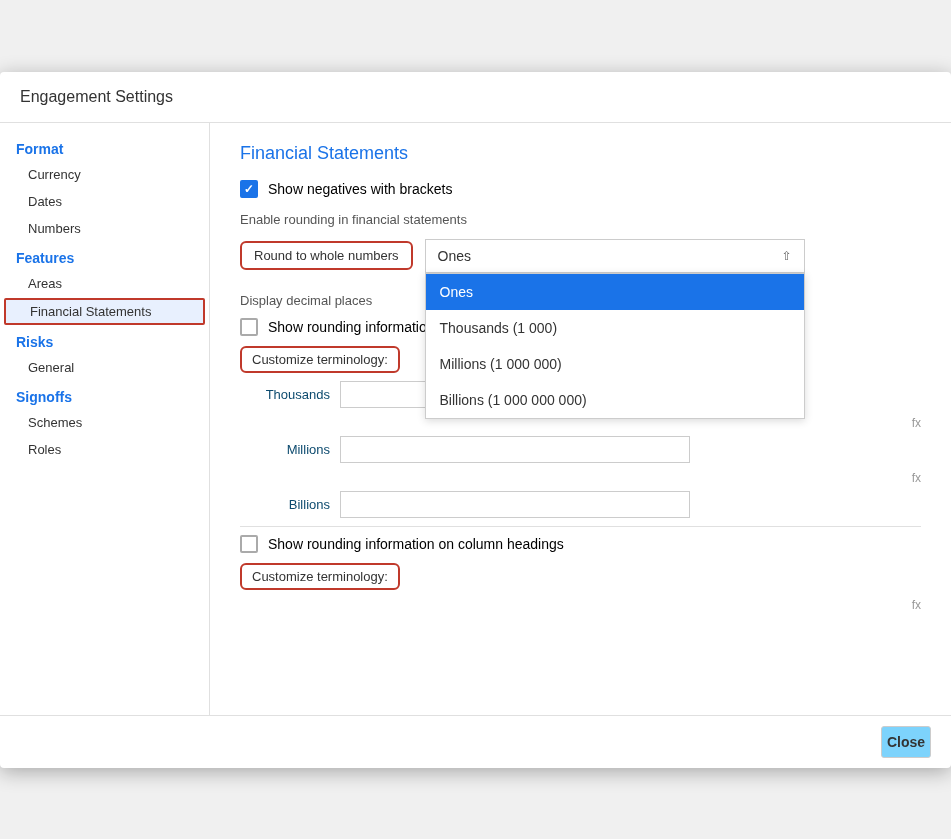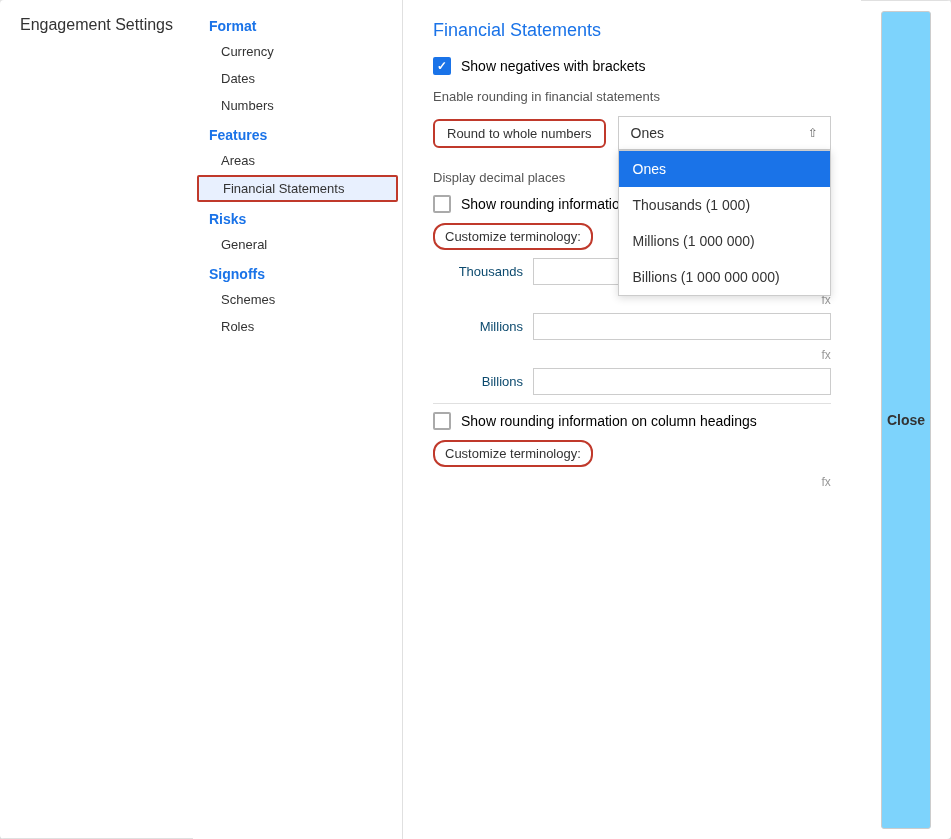--- a/index.html
+++ b/index.html
@@ -7,25 +7,26 @@
       font-family: -apple-system, BlinkMacSystemFont, 'Segoe UI', Arial, sans-serif;
       font-size: 14px;
       background: #f0f0f0;
       display: flex;
       align-items: center;
       justify-content: center;
       min-height: 100vh;
     }
     .modal {
       width: 951px;
-      height: 839px;
+      height: 696px;
       background: #fff;
       border-radius: 4px;
       box-shadow: 0 4px 20px rgba(0,0,0,0.3);
       display: flex;
+      flex-direction: column;
       overflow: hidden;
     }
     .modal-title {
       padding: 16px 20px;
       font-size: 16px;
       color: #333;
       border-bottom: 1px solid #e0e0e0;
       flex-shrink: 0;
     }
     .modal-body {
@@ -188,21 +189,21 @@
       gap: 8px;
       margin-bottom: 8px;
     }
     .customize-btn {
       border: 2px solid #c0392b;
       padding: 4px 10px;
       font-size: 13px;
       color: #333;
       background: #fff;
       cursor: pointer;
-      border-radius: 12px;
+      border-radius: 6px;
     }
     .term-row {
       display: flex;
       align-items: center;
       margin-bottom: 8px;
       gap: 10px;
     }
     .term-label {
       width: 90px;
       text-align: right;

